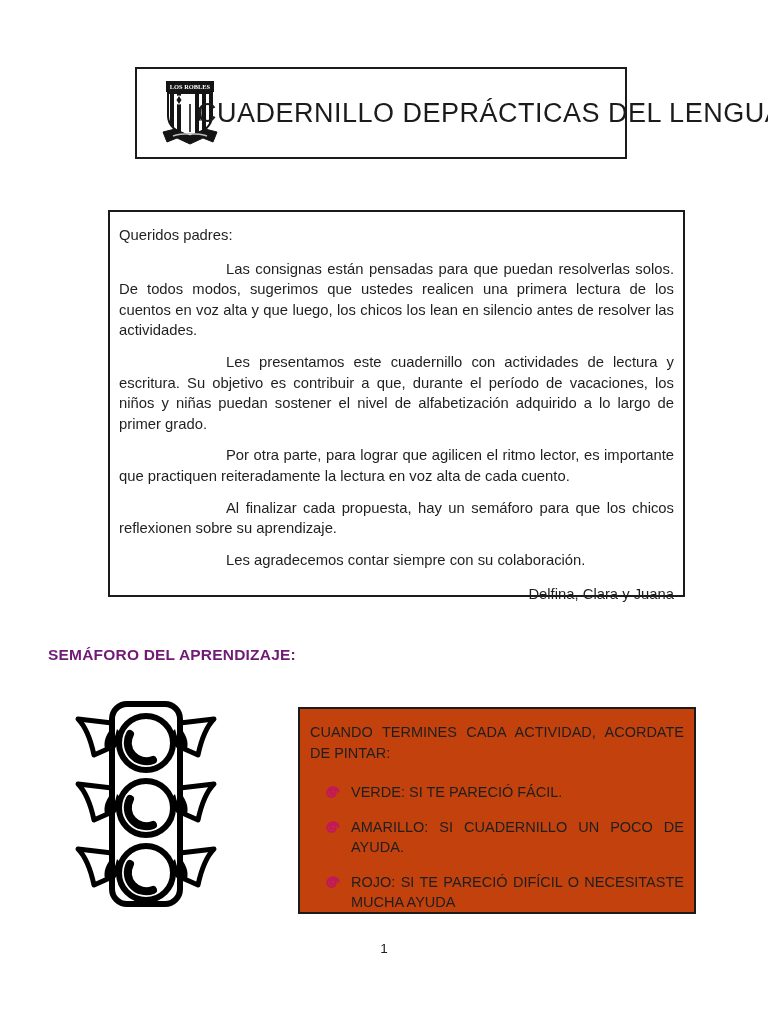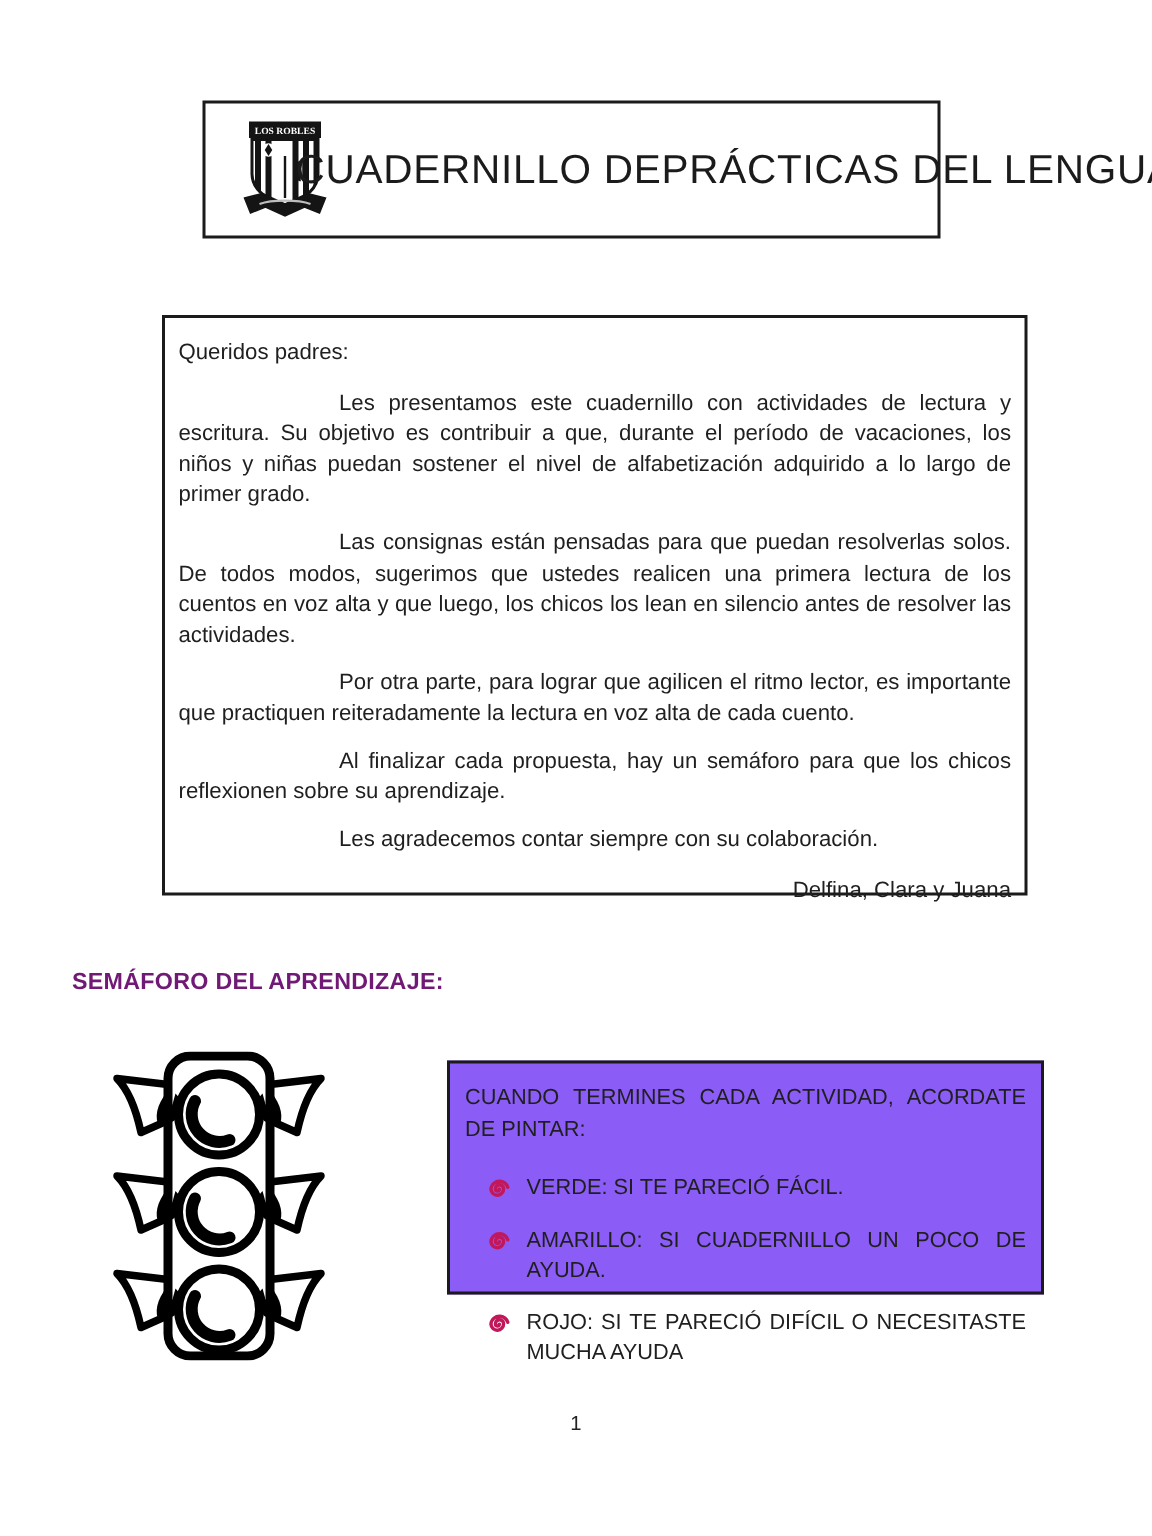--- a/index.html
+++ b/index.html
@@ -30,22 +30,22 @@
   .letter-box p.salutation{text-indent:0;margin-bottom:13px;}
   .letter-box p.indented{text-indent:107px;}
   .letter-box p.signature{text-align:right;text-indent:0;margin-top:14px;}
   
   .section-heading{
     position:absolute;left:48px;top:646px;
     font-size:15.5px;font-weight:bold;letter-spacing:0.2px;color:#701a75;
   }
   .traffic-light{position:absolute;left:73px;top:701px;width:146px;height:206px;}
   .info-box{
-    position:absolute;left:298px;top:707px;width:398px;height:156px;
-    border:2px solid #1b1b1b;box-sizing:border-box;background:#8b5cf6;
+    position:absolute;left:298px;top:707px;width:398px;height:207px;
+    border:2px solid #1b1b1b;box-sizing:border-box;background:#c2410c;
     padding:13px 10px 0 10px;font-size:14.5px;line-height:20.5px;
   }
   .info-intro{text-align:justify;margin:0 0 19px 0;}
   .info-item{display:flex;gap:10px;margin:0 0 14px 14px;}
   .info-item .spiral{flex:0 0 17px;width:17px;height:17px;margin-top:2px;}
   .info-item .item-text{flex:1;text-align:justify;}
   
   .page-number{position:absolute;left:0;top:941px;width:768px;text-align:center;font-size:13.5px;color:#222;}
 </style>
 </head>
@@ -81,22 +81,22 @@
     <path d="M12 56 C20 53 38 53 46 56" stroke="#bdbdbd" stroke-width="1.4" fill="none"></path>
   </svg>
   <div class="title-block">
     <div>CUADERNILLO DE</div>
     <div>PRÁCTICAS DEL LENGUAJE</div>
   </div>
 </div>
 
 <div class="letter-box">
   <p class="salutation">Queridos padres:</p>
+  <p class="indented">Las consignas están pensadas para que puedan resolverlas solos. De todos modos, sugerimos que ustedes realicen una primera lectura de los cuentos en voz alta y que luego, los chicos los lean en silencio antes de resolver las actividades.</p>
   <p class="indented">Les presentamos este cuadernillo con actividades de lectura y escritura. Su objetivo es contribuir a que, durante el período de vacaciones, los niños y niñas puedan sostener el nivel de alfabetización adquirido a lo largo de primer grado.</p>
-  <p class="indented">Las consignas están pensadas para que puedan resolverlas solos. De todos modos, sugerimos que ustedes realicen una primera lectura de los cuentos en voz alta y que luego, los chicos los lean en silencio antes de resolver las actividades.</p>
   <p class="indented">Por otra parte, para lograr que agilicen el ritmo lector, es importante que practiquen reiteradamente la lectura en voz alta de cada cuento.</p>
   <p class="indented">Al finalizar cada propuesta, hay un semáforo para que los chicos reflexionen sobre su aprendizaje.</p>
   <p class="indented">Les agradecemos contar siempre con su colaboración.</p>
   <p class="signature">Delfina, Clara y Juana</p>
 </div>
 
 <div class="section-heading">SEMÁFORO DEL APRENDIZAJE:</div>
 
 <svg class="traffic-light" viewBox="0 0 146 206">
   <g stroke-linejoin="round" stroke-linecap="round">

